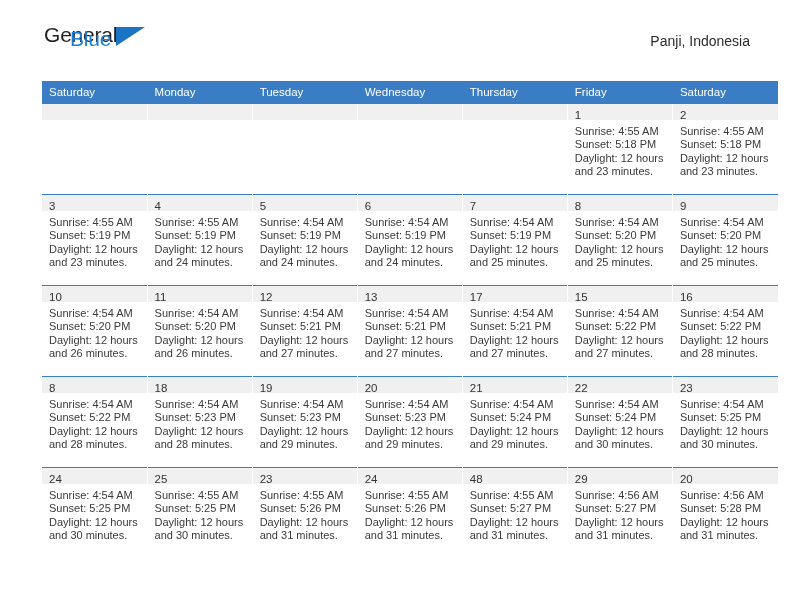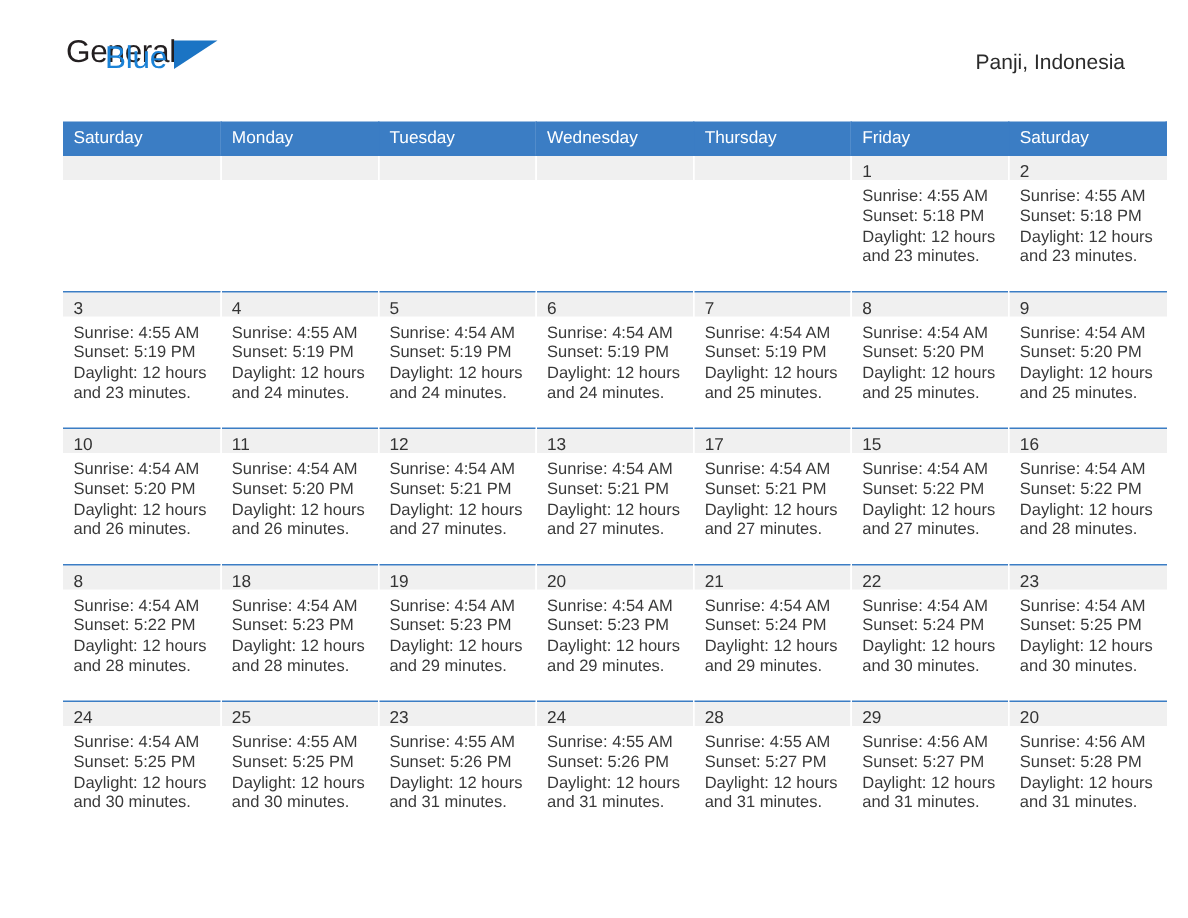--- a/index.html
+++ b/index.html
@@ -459,21 +459,21 @@
           <td>
             <div class="daynum">24</div>
             <div class="daybody">
               <div>Sunrise: 4:55 AM</div>
               <div>Sunset: 5:26 PM</div>
               <div>Daylight: 12 hours</div>
               <div>and 31 minutes.</div>
             </div>
           </td>
           <td>
-            <div class="daynum">28</div>
+            <div class="daynum">48</div>
             <div class="daybody">
               <div>Sunrise: 4:55 AM</div>
               <div>Sunset: 5:27 PM</div>
               <div>Daylight: 12 hours</div>
               <div>and 31 minutes.</div>
             </div>
           </td>
           <td>
             <div class="daynum">29</div>
             <div class="daybody">

